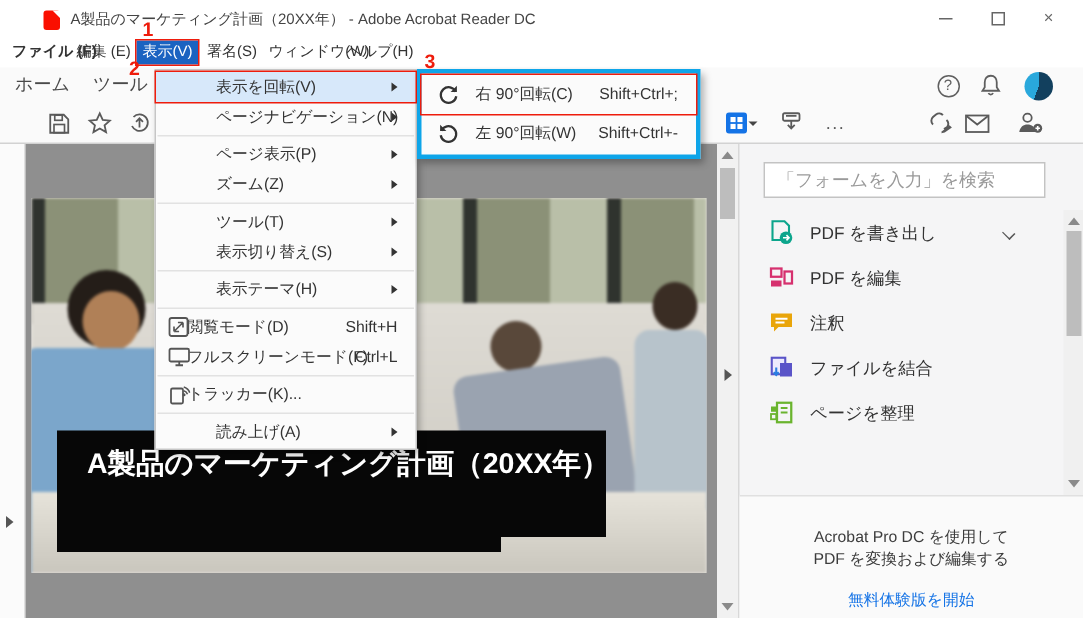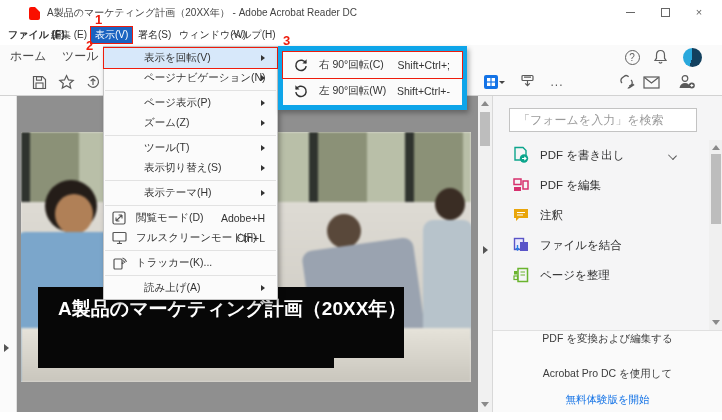--- a/index.html
+++ b/index.html
@@ -84,29 +84,29 @@
   .promo{position:absolute;left:0;top:234px;width:229px;height:82px;background:#fafafa;
          border-top:1px solid #e0e0e0;text-align:center;}
   .promo-line{font-size:10.5px;color:#3c3c3c;line-height:15px;}
   .promo-link{font-size:10.5px;color:#1473e6;margin-top:12px;display:inline-block;}
   .pscroll{position:absolute;right:0;top:44px;width:13px;height:190px;background:#f0f0f0;}
   
   .menu{position:absolute;left:103px;top:46px;width:175px;background:#fbfbfb;
         border:1px solid #c6c6c6;box-shadow:2px 3px 5px rgba(0,0,0,.3);z-index:40;padding:1px 0;}
   .mrow{position:relative;height:20px;display:flex;align-items:center;padding-left:40px;
         font-size:10.5px;color:#333;}
-  .mrow.withicon{padding-left:32px;}
+  .mrow.withicon{padding-left:21px;}
   .mrow .micon{position:absolute;left:8px;top:3px;width:15px;height:15px;color:#555;}
   .mrow.hl{background:#d7e8fa;outline:1px solid #ee1c0c;}
   .marrow{position:absolute;right:9px;top:7px;width:0;height:0;border:3px solid transparent;
           border-left:4px solid #333;}
   .mshort{position:absolute;right:12px;font-size:10.5px;color:#333;}
   .msep{height:0;border-top:1px solid #e2e2e2;margin:2px 1px;}
   .submenu{position:absolute;left:278px;top:46px;width:189px;background:#fbfbfb;
-        border:5px solid #0ea5e9;box-shadow:2px 3px 5px rgba(0,0,0,.3);z-index:41;padding:1px 0;}
+        border:3px solid #0ea5e9;box-shadow:2px 3px 5px rgba(0,0,0,.3);z-index:41;padding:1px 0;}
   .smrow{position:relative;height:26px;display:flex;align-items:center;padding-left:36px;
         font-size:10.5px;color:#333;}
   .smrow .micon{position:absolute;left:10px;top:5px;width:16px;height:16px;color:#333;}
   .smrow.hl{outline:1px solid #ee1c0c;}
   
   .ann{position:absolute;color:#ee1c0c;font-weight:bold;font-size:13px;z-index:60;}
   .bottomchrome{position:absolute;left:0;top:412px;width:722px;height:8px;background:#fff;}
 </style>
 </head>
 <body>
@@ -302,22 +302,22 @@
               <rect x="6" y="2.5" width="9.5" height="13" fill="none" stroke="#6ab42e" stroke-width="1.5"></rect>
               <rect x="2" y="5" width="3.5" height="3.5" fill="#6ab42e"></rect>
               <rect x="2" y="10" width="3.5" height="3.5" fill="none" stroke="#6ab42e" stroke-width="1.2"></rect>
               <path d="M8.5 6h4.5M8.5 9h4.5" stroke="#6ab42e" stroke-width="1.2"></path>
             </svg>
           </span>
         <span class="tlabel">ページを整理</span>
       </div>
     </div>
     <div class="promo">
+      <div style="margin-top:20px;" class="promo-line">Acrobat Pro DC を使用して</div>
       <div class="promo-line">PDF を変換および編集する</div>
-      <div style="margin-top:20px;" class="promo-line">Acrobat Pro DC を使用して</div>
       <a class="promo-link">無料体験版を開始</a>
     </div>
     <div class="pscroll">
       <span class="sb-up" style="left:2.5px;"></span>
       <div class="sb-thumb" style="left:1.5px;top:14px;height:70px;"></div>
       <span class="sb-down" style="left:2.5px;"></span>
     </div>
   </div>
 
   <div class="menu">
@@ -352,21 +352,21 @@
       <span>表示テーマ(H)</span>
       <span class="marrow"></span>
     </div>
     <div class="msep"></div>
     <div class="mrow withicon">
       <span class="micon"><svg width="14" height="14" viewBox="0 0 14 14">
             <rect x="1" y="1" width="12" height="12" rx="1.5" fill="none" stroke="#555" stroke-width="1.2"></rect>
             <path d="M4 10L10 4M10 4H6.6M10 4v3.4M4 10h3.4M4 10V6.6" stroke="#555" stroke-width="1.1" fill="none"></path>
           </svg></span>
       <span>閲覧モード(D)</span>
-      <span class="mshort">Adobe+H</span>
+      <span class="mshort">Shift+H</span>
     </div>
     <div class="mrow withicon">
       <span class="micon"><svg width="15" height="14" viewBox="0 0 15 14">
             <rect x="1" y="1.5" width="13" height="8.5" rx="1" fill="none" stroke="#555" stroke-width="1.2"></rect>
             <path d="M5 12.5h5M7.5 10v2.5" stroke="#555" stroke-width="1.2"></path>
           </svg></span>
       <span>フルスクリーンモード(F)</span>
       <span class="mshort">Ctrl+L</span>
     </div>
     <div class="msep"></div>

